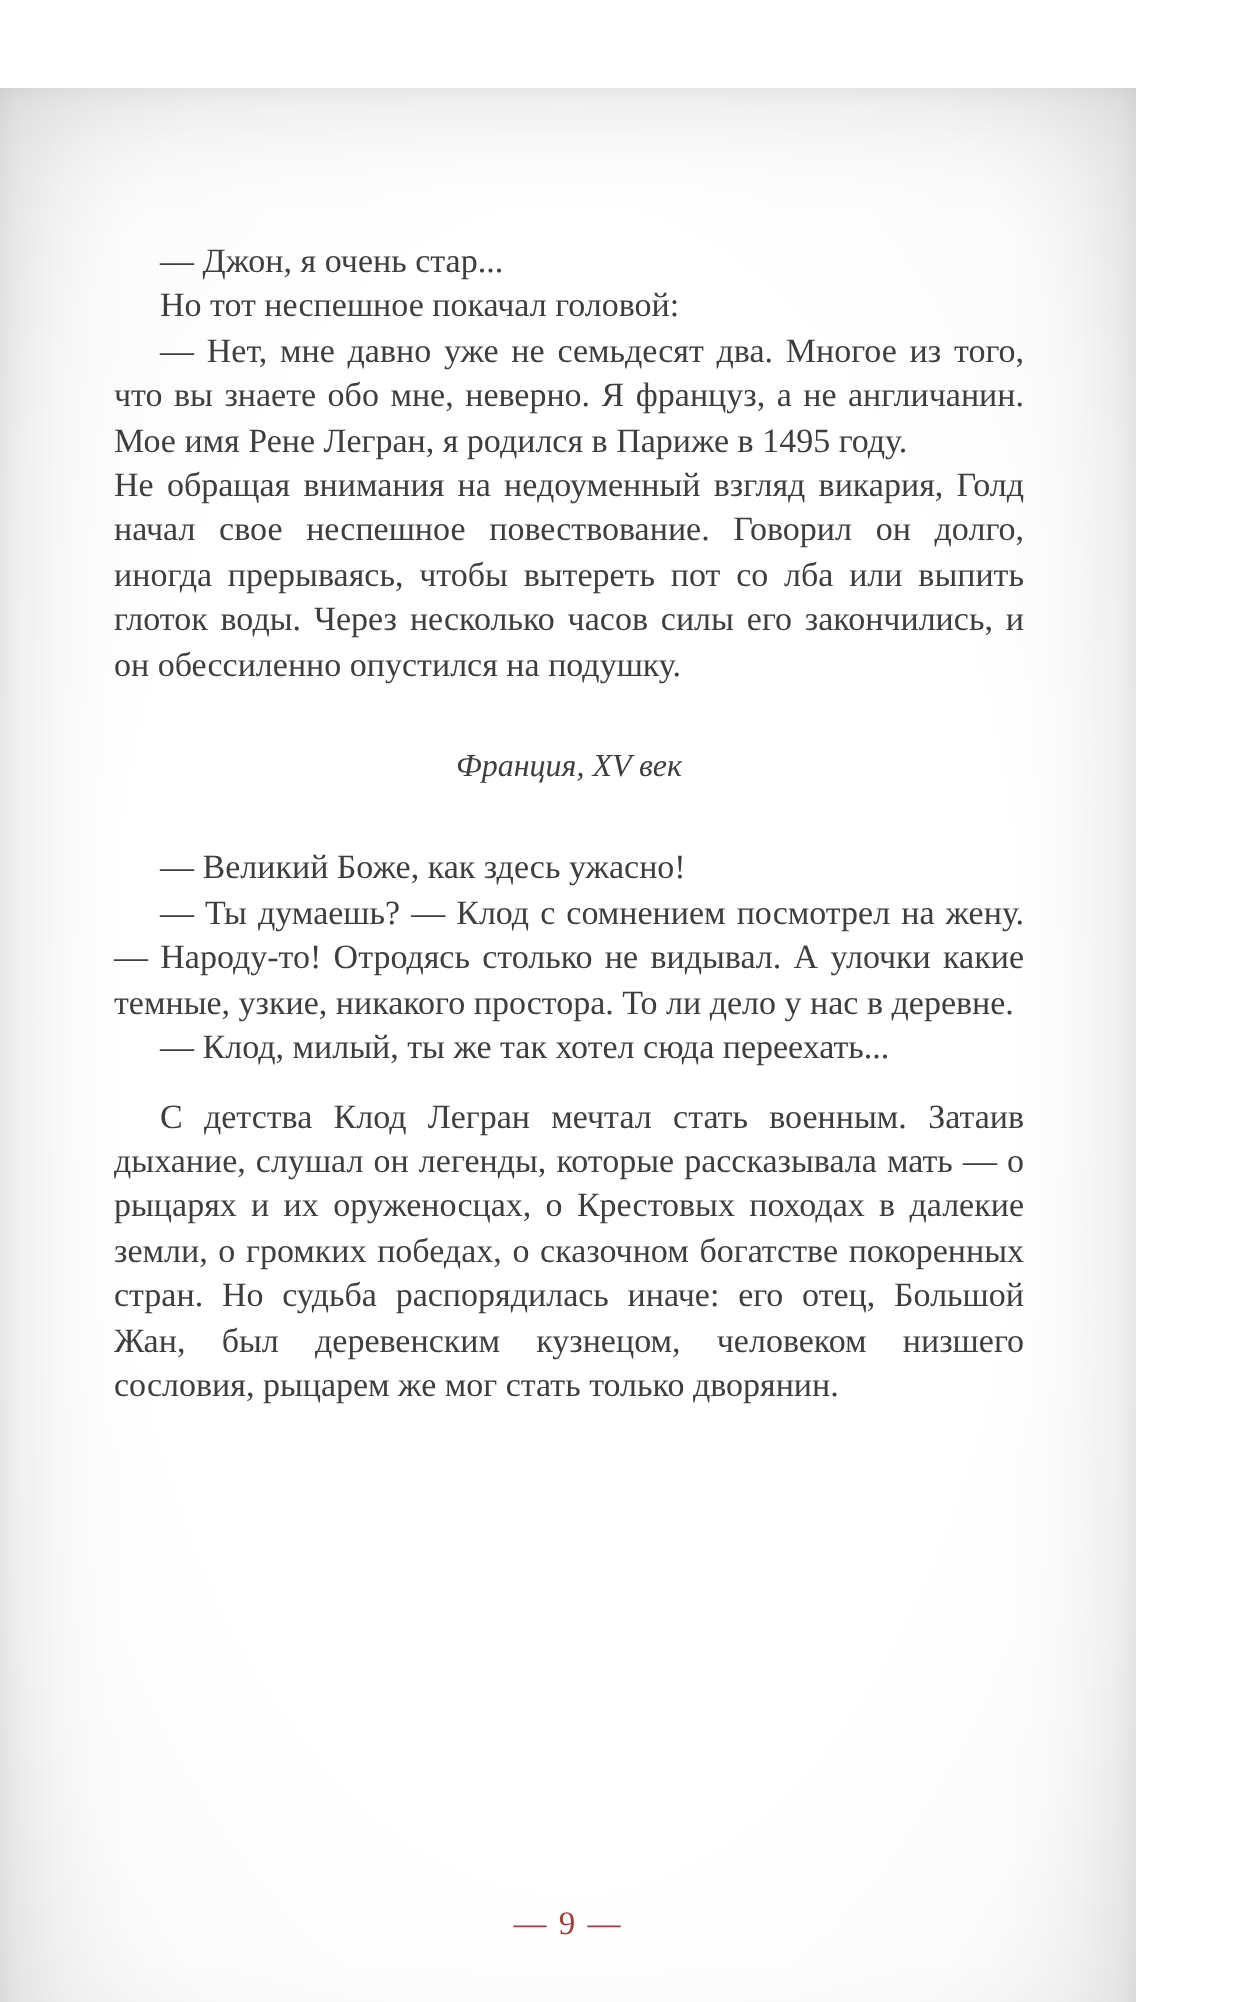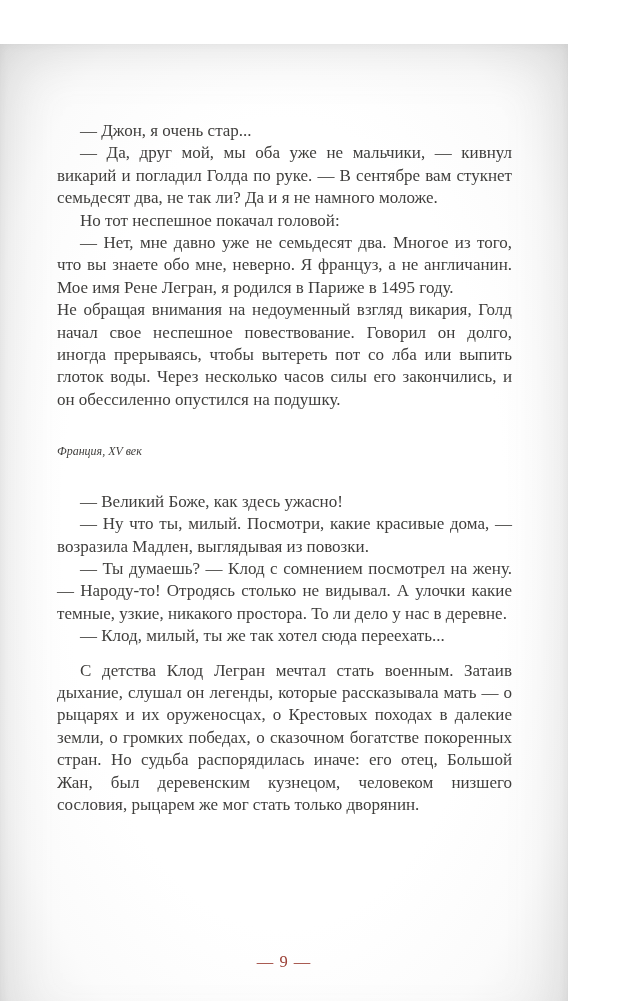--- a/index.html
+++ b/index.html
@@ -29,22 +29,22 @@
     -webkit-hyphens: auto;
   }
 
   .para { text-indent: 23px; }
   .para.no-indent { text-indent: 0; }
   .para.gap-before { margin-top: 12px; font-family: Liberation Serif, serif; }
 
   .section-heading {
     font-weight: normal;
     font-style: italic;
-    font-size: 12px;
-    text-align: left;
+    font-size: 16px;
+    text-align: center;
     text-indent: 0;
     margin: 29px 0 28px 0;
     color: #3f3e3c;
   }
 
   .page-number {
     position: absolute;
     left: 0;
     right: 0;
     bottom: 73px;
@@ -55,29 +55,27 @@
   }
 </style>
 </head>
 <body>
 
 <div class="book-page">
 
   <div class="text-block">
 
     <p class="para">— Джон, я очень стар...</p>
-    <p class="para">— Да, друг мой, мы оба уже не мальчики, — кивнул викарий и погладил Голда по руке. — В сентябре вам стукнет семьдесят два, не так ли? Да и я не намного моложе.</p>
     <p class="para">Но тот неспешное покачал головой:</p>
     <p class="para">— Нет, мне давно уже не семьдесят два. Многое из того, что вы знаете обо мне, неверно. Я француз, а не англичанин. Мое имя Рене Легран, я родился в Париже в 1495 году.</p>
     <p class="para no-indent">Не обращая внимания на недоуменный взгляд викария, Голд начал свое неспешное повествование. Говорил он долго, иногда прерываясь, чтобы вытереть пот со лба или выпить глоток воды. Через несколько часов силы его закончились, и он обессиленно опустился на подушку.</p>
 
     <h2 class="section-heading">Франция, XV век</h2>
 
     <p class="para">— Великий Боже, как здесь ужасно!</p>
-    <p class="para">— Ну что ты, милый. Посмотри, какие красивые дома, — возразила Мадлен, выглядывая из повозки.</p>
     <p class="para">— Ты думаешь? — Клод с сомнением посмотрел на жену. — Народу-то! Отродясь столько не видывал. А улочки какие темные, узкие, никакого простора. То ли дело у нас в деревне.</p>
     <p class="para">— Клод, милый, ты же так хотел сюда переехать...</p>
 
     <p class="para gap-before">С детства Клод Легран мечтал стать военным. Затаив дыхание, слушал он легенды, которые рассказывала мать — о рыцарях и их оруженосцах, о Крестовых походах в далекие земли, о громких победах, о сказочном богатстве покоренных стран. Но судьба распорядилась иначе: его отец, Большой Жан, был деревенским кузнецом, человеком низшего сословия, рыцарем же мог стать только дворянин.</p>
 
   </div>
 
   <div class="page-number">— 9 —</div>
 
 </div>

